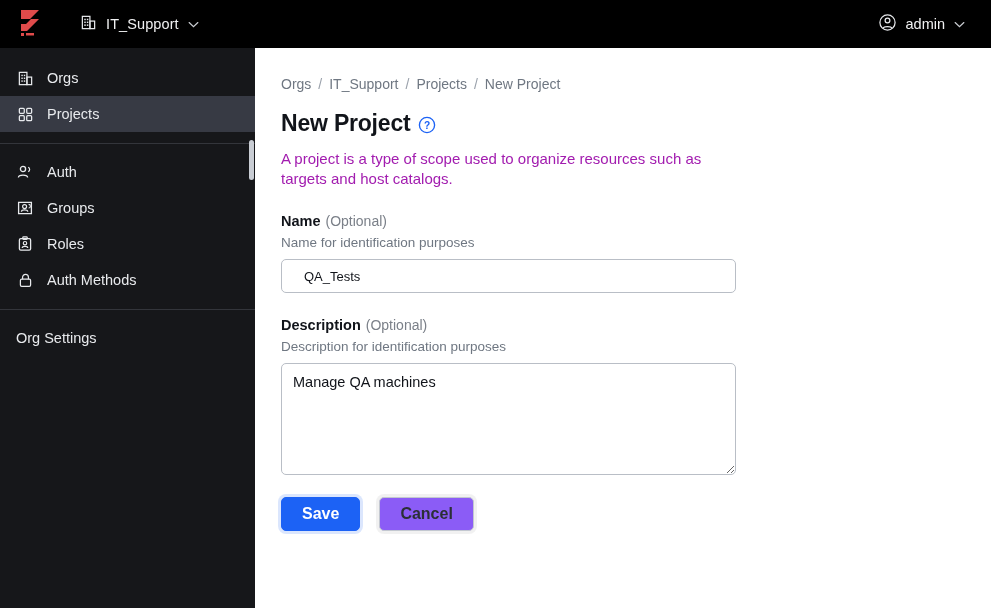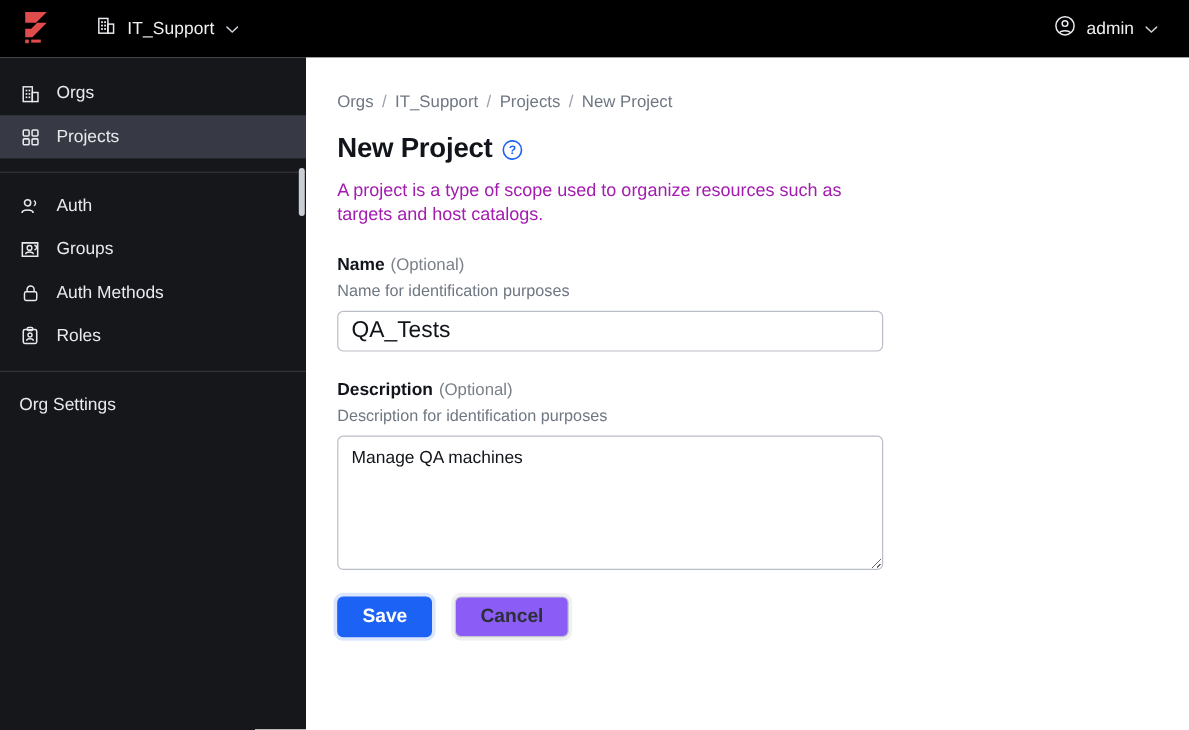--- a/index.html
+++ b/index.html
@@ -107,23 +107,23 @@
   .field-optional {
     font-size: 14px; color: #7b8089; font-weight: normal; margin-left: 5px;
   }
   .field-help {
     margin-top: 5px; font-size: 13.5px; color: #6f7782;
   }
   .text-input {
     margin-top: 9px;
     width: 455px; height: 34px;
     border: 1px solid #b9bec6; border-radius: 5px;
-    padding: 0 11px;
+    padding: 0 22px;
     font-family: "Liberation Sans", sans-serif;
-    font-size: 19px; color: #11141a;
+    font-size: 13px; color: #11141a;
     background: #fff; outline: none;
   }
   .textarea-input {
     margin-top: 9px;
     width: 455px; height: 112px;
     border: 1px solid #b9bec6; border-radius: 5px;
     padding: 9px 11px;
     font-family: "Liberation Sans", sans-serif;
     font-size: 14.5px; color: #11141a;
     background: #fff; outline: none;
@@ -252,38 +252,38 @@
             <circle cx="8.6" cy="7.6" r="2" fill="none" stroke="#e8eaed" stroke-width="1.2"></circle>
             <path d="M5.4 12.8 C5.4 10.3 11.8 10.3 11.8 12.8" fill="none" stroke="#e8eaed" stroke-width="1.2"></path>
             <path d="M12.6 5.4 A1.8 1.8 0 0 1 12.6 9" fill="none" stroke="#e8eaed" stroke-width="1.1"></path>
           </svg>
         </span>
         <span>Groups</span>
       </div>
 
       <div class="nav-item">
         <span class="ico">
-          <svg width="17" height="17" viewBox="0 0 18 18">
-            <rect x="3.6" y="7.6" width="10.8" height="7.6" rx="1.4" fill="none" stroke="#e8eaed" stroke-width="1.3"></rect>
-            <path d="M5.9 7.6 V5.6 A3.1 3.1 0 0 1 12.1 5.6 V7.6" fill="none" stroke="#e8eaed" stroke-width="1.3"></path>
-          </svg>
-        </span>
-        <span>Auth Methods</span>
-      </div>
-
-      <div class="nav-item">
-        <span class="ico">
           <svg width="18" height="18" viewBox="0 0 18 18">
             <rect x="3.4" y="3.6" width="11.2" height="11.6" rx="1.4" fill="none" stroke="#e8eaed" stroke-width="1.3"></rect>
             <rect x="6.8" y="1.8" width="4.4" height="2.6" rx="0.8" fill="none" stroke="#e8eaed" stroke-width="1.2"></rect>
             <circle cx="9" cy="8.2" r="1.7" fill="none" stroke="#e8eaed" stroke-width="1.2"></circle>
             <path d="M6.2 13 C6.2 10.7 11.8 10.7 11.8 13" fill="none" stroke="#e8eaed" stroke-width="1.2"></path>
           </svg>
         </span>
         <span>Roles</span>
+      </div>
+
+      <div class="nav-item">
+        <span class="ico">
+          <svg width="17" height="17" viewBox="0 0 18 18">
+            <rect x="3.6" y="7.6" width="10.8" height="7.6" rx="1.4" fill="none" stroke="#e8eaed" stroke-width="1.3"></rect>
+            <path d="M5.9 7.6 V5.6 A3.1 3.1 0 0 1 12.1 5.6 V7.6" fill="none" stroke="#e8eaed" stroke-width="1.3"></path>
+          </svg>
+        </span>
+        <span>Auth Methods</span>
       </div>
 
       <div class="nav-divider"></div>
 
       <div class="nav-item noicon">
         <span>Org Settings</span>
       </div>
     </div>
 
     <div class="scroll-thumb"></div>

